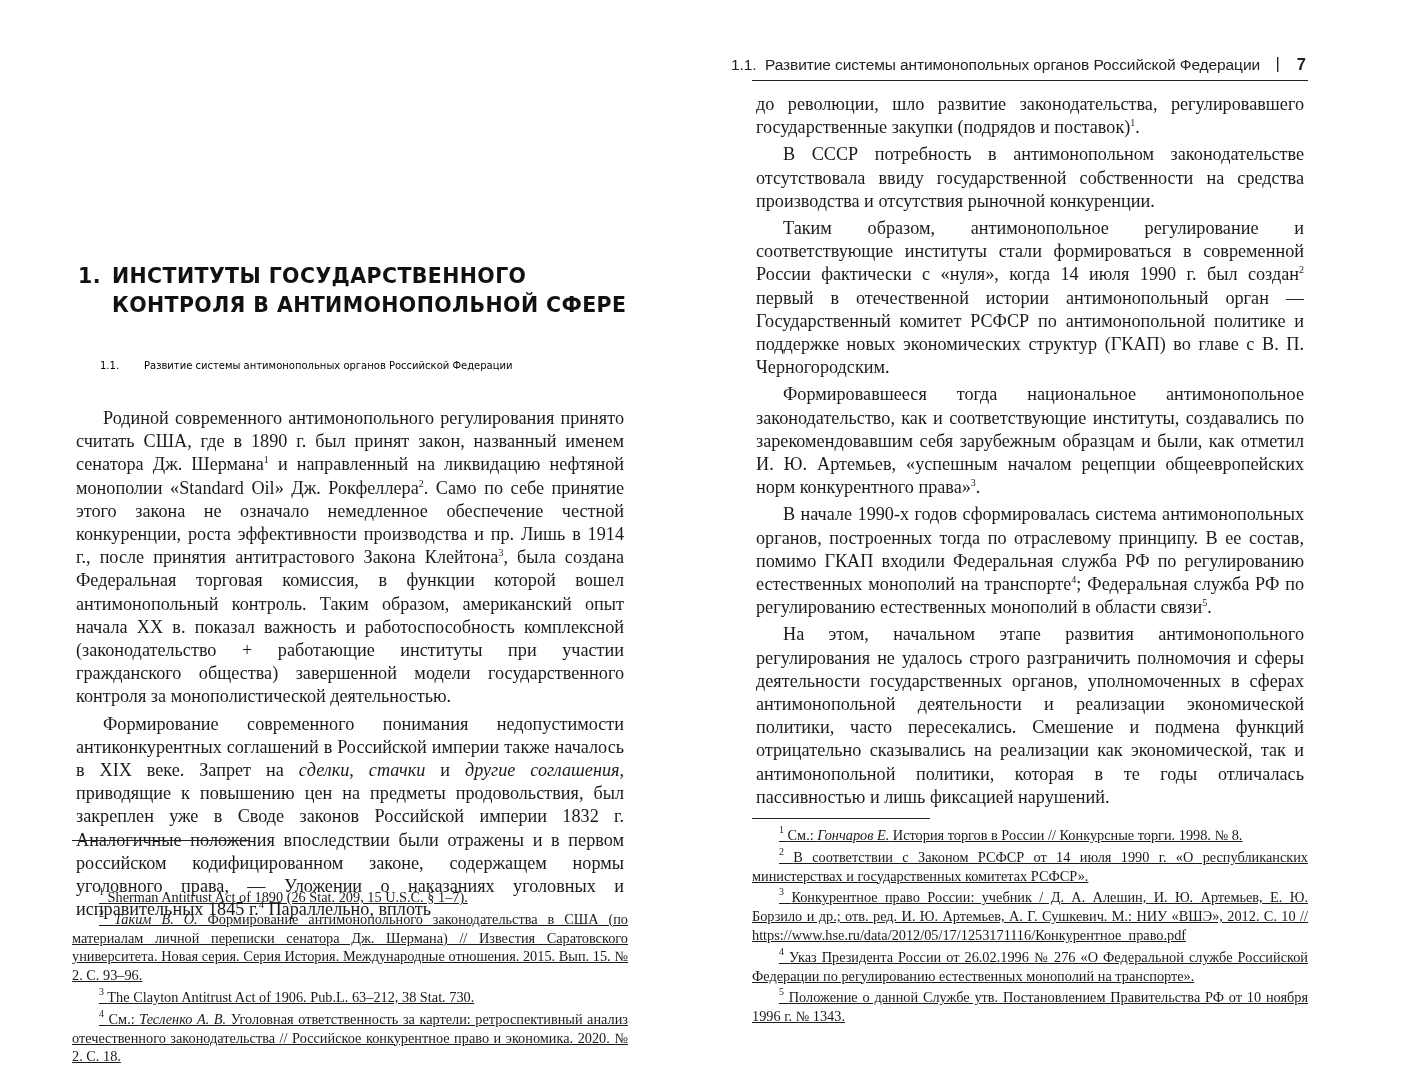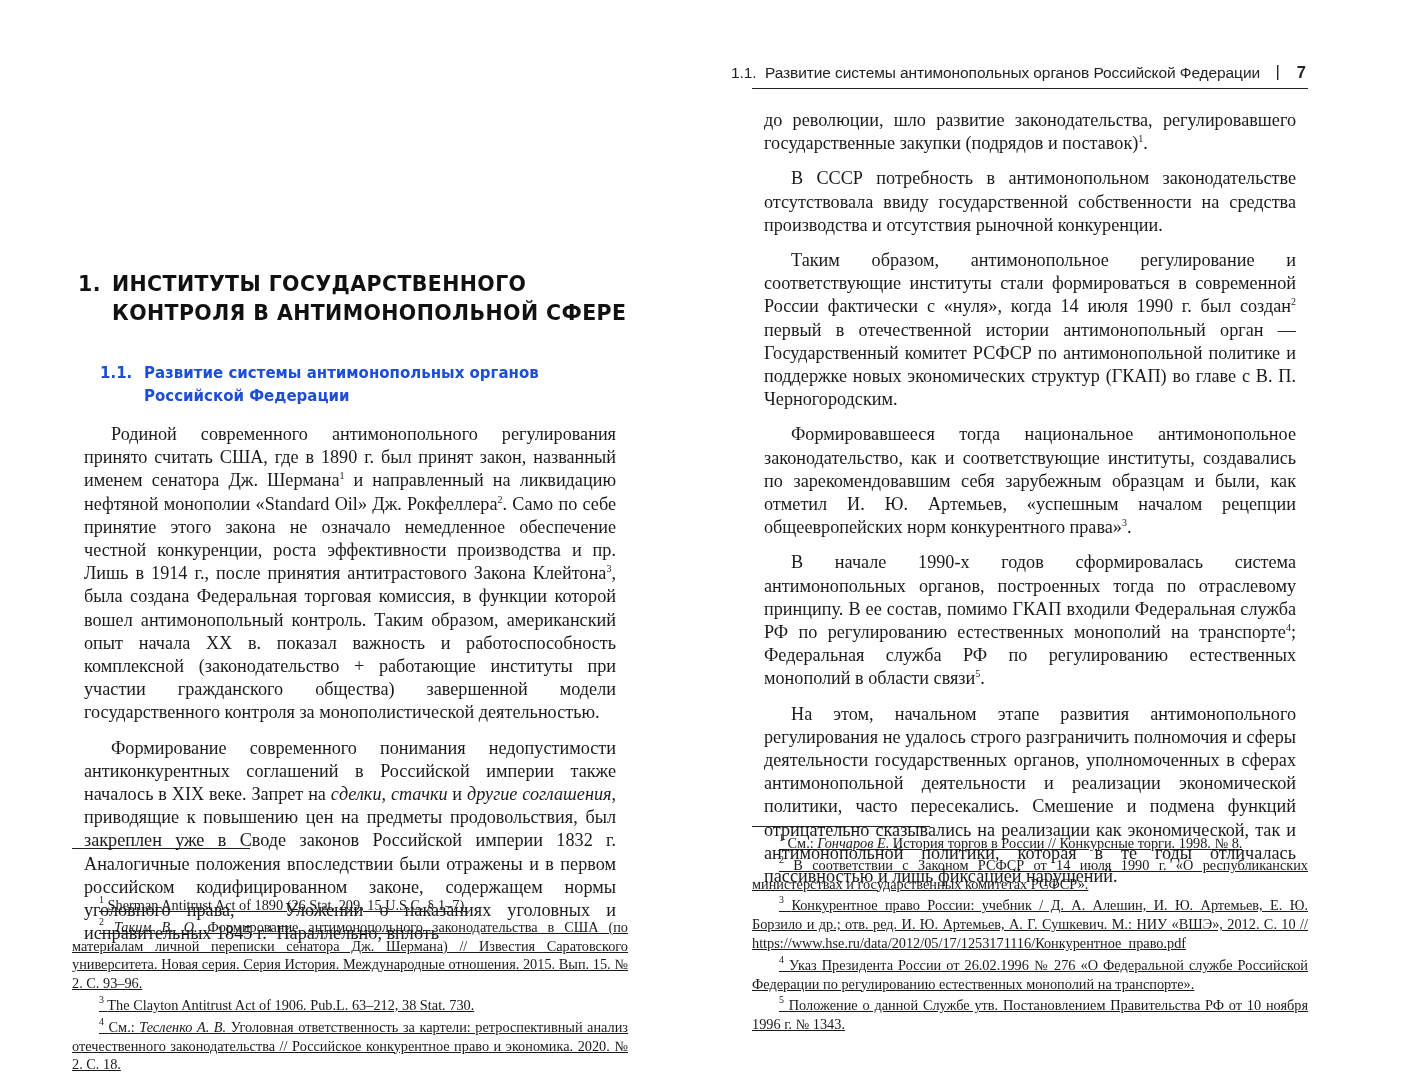--- a/index.html
+++ b/index.html
@@ -1,34 +1,34 @@
 <!DOCTYPE html>
 <html><head>
 <meta charset="utf-8">
 <style>
   html, body { margin:0; padding:0; }
   body { width:1420px; height:1080px; background:#ffffff; position:relative; overflow:hidden;
          font-family:"Liberation Serif", serif; color:#1a1a1a; }
-  .page { position:absolute; top:8px; height:907px; }
+  .page { position:absolute; top:0; height:907px; }
   .page-left { left:0; width:710px; }
   .page-right { left:710px; width:710px; }
 
   .chapter-title { position:absolute; left:78px; top:262px; width:560px;
     font-family:"DejaVu Sans", sans-serif; font-weight:bold; font-size:20.5px; line-height:29px;
     letter-spacing:0.4px; color:#111; }
   .chapter-title .num { position:absolute; left:0; top:0; }
   .chapter-title .txt { display:block; padding-left:34px; }
 
   .section-title { position:absolute; left:100px; top:354px; width:520px;
-    font-family:"DejaVu Sans", sans-serif; font-weight:bold; font-size:15px; line-height:23px; color:#1d4ed8; }
+    font-family:"DejaVu Sans", sans-serif; font-weight:normal; font-size:10px; line-height:23px; color:#000000; }
   .section-title .num { position:absolute; left:0; top:0; }
   .section-title .txt { display:block; padding-left:44px; }
 
   .body-text { position:absolute; font-size:18.2px; line-height:23.2px; text-align:justify; color:#1a1a1a; }
-  .body-text p { margin:12px; text-indent:27px; }
+  .body-text p { margin:4px; text-indent:27px; }
   .body-text p.cont { text-indent:0; }
   .left-body { left:72px; top:403px; width:556px; }
   .right-body { left:42px; top:89px; width:556px; }
 
   sup { font-size:10px; line-height:0; vertical-align:7px; }
 
   .footnote-rule { position:absolute; height:1px; background:#222; width:178px; }
   .left-rule { left:72px; top:840px; }
   .right-rule { left:42px; top:818px; }
 

